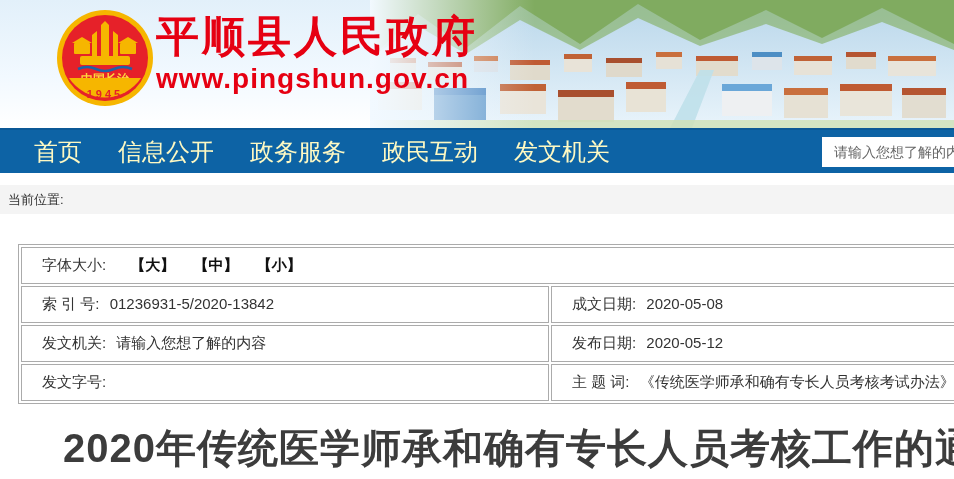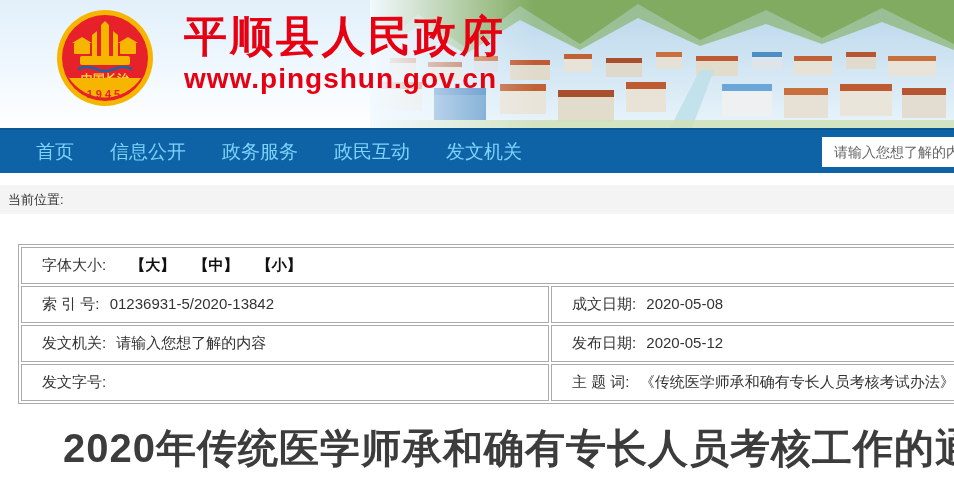--- a/index.html
+++ b/index.html
@@ -4,28 +4,28 @@
 <style>
   * { margin:0; padding:0; box-sizing:border-box; }
   html,body { background:#fff; }
   body { font-family:"Liberation Sans","DejaVu Sans",sans-serif; }
   .viewport { position:relative; width:954px; height:479px; overflow:hidden; background:#fff; }
 
   
   .header { position:relative; height:128px; background:linear-gradient(to bottom,#e2f0fa 0%,#f2f9ff 60%,#ffffff 100%); overflow:hidden; }
   .header-photo { position:absolute; top:0; right:0; width:584px; height:128px; }
   .logo { position:absolute; left:56px; top:9px; width:98px; height:98px; }
-  .site-title-block { position:absolute; left:156px; top:10px;margin-left:28px; }
+  .site-title-block { position:absolute; left:156px; top:10px; }
   .site-name { font-size:43px; font-weight:bold; color:#e60012; letter-spacing:3px; line-height:52px; white-space:nowrap; }
   .site-url { font-size:28px; font-weight:bold; color:#e60012; letter-spacing:1px; line-height:34px; white-space:nowrap; }
 
   
   .nav { position:relative; height:45px; background:#0d63a5; border-top:2px solid #0a5896; }
   .nav-list { display:flex; list-style:none; padding-left:16px; height:43px; align-items:center; }
-  .nav-item { min-width:76px; text-align:right; padding:0 18px; color:#7dd3fc; font-size:19px; line-height:43px; cursor:pointer; white-space:nowrap; }
+  .nav-item { min-width:76px; text-align:left; padding:0 18px; color:#fef9c3; font-size:24px; line-height:43px; cursor:pointer; white-space:nowrap; }
   .search-box { position:absolute; left:822px; top:7px; width:220px; height:30px; background:#fff; border:none; padding:0 12px; font-size:14px; color:#555; outline:none; font-family:inherit; }
   .search-box::placeholder { color:#666; }
 
   
   .breadcrumb-bar { margin-top:12px; height:29px; background:#f4f4f4; display:flex; align-items:center; padding-left:8px; font-size:13px; color:#333; }
   .breadcrumb-bar .crumb-label { margin-right:4px; }
   .breadcrumb-path { cursor:pointer; }
 
   
   .doc-table-wrap { padding:30px 0 0 18px; }

